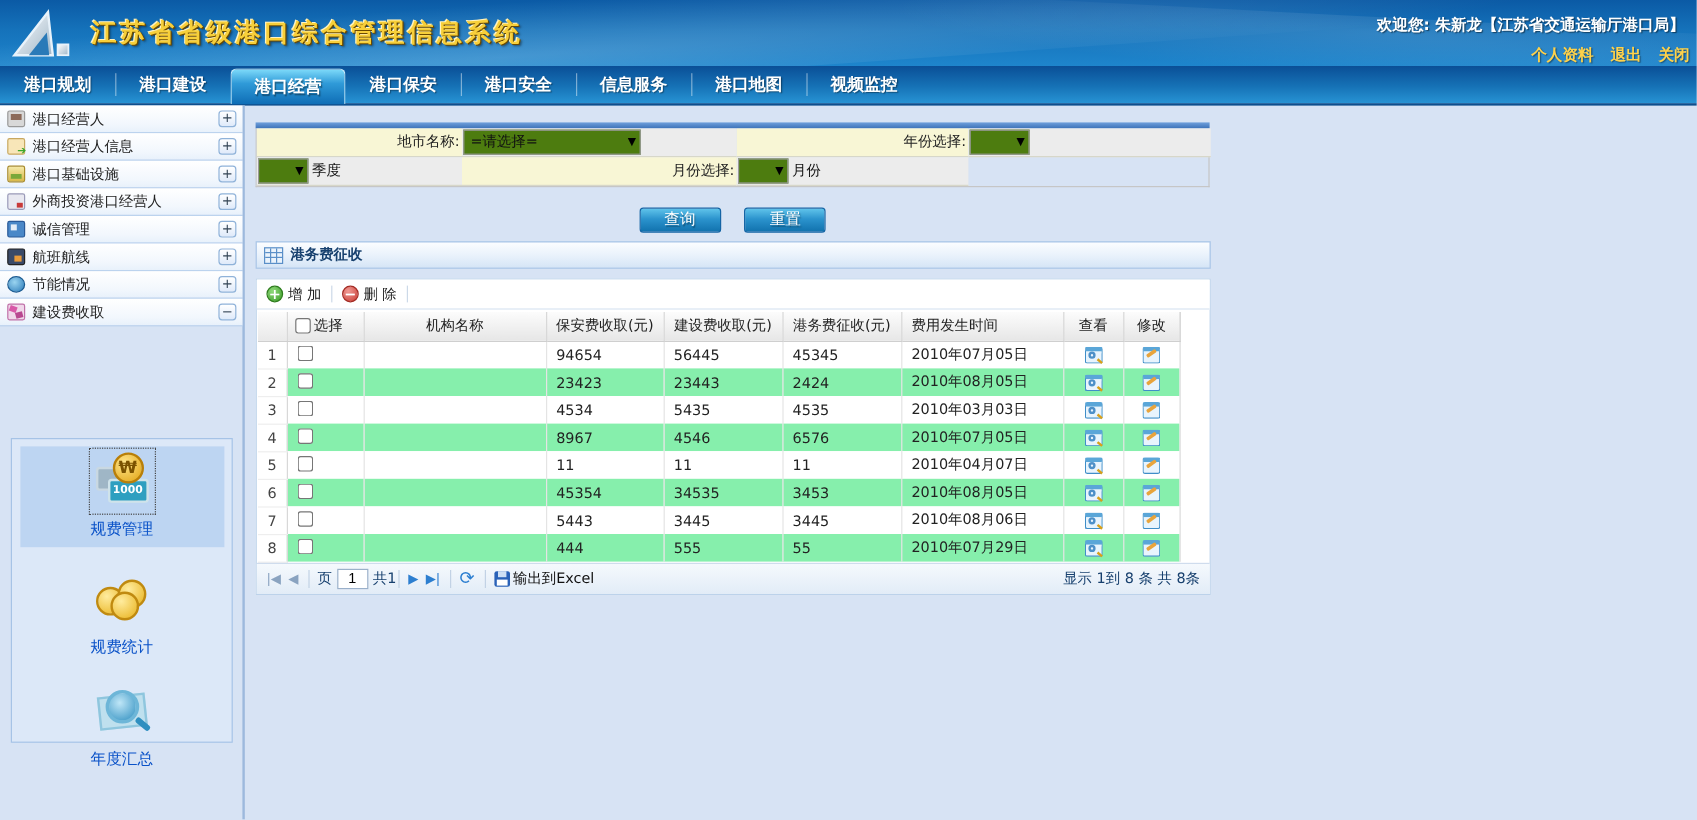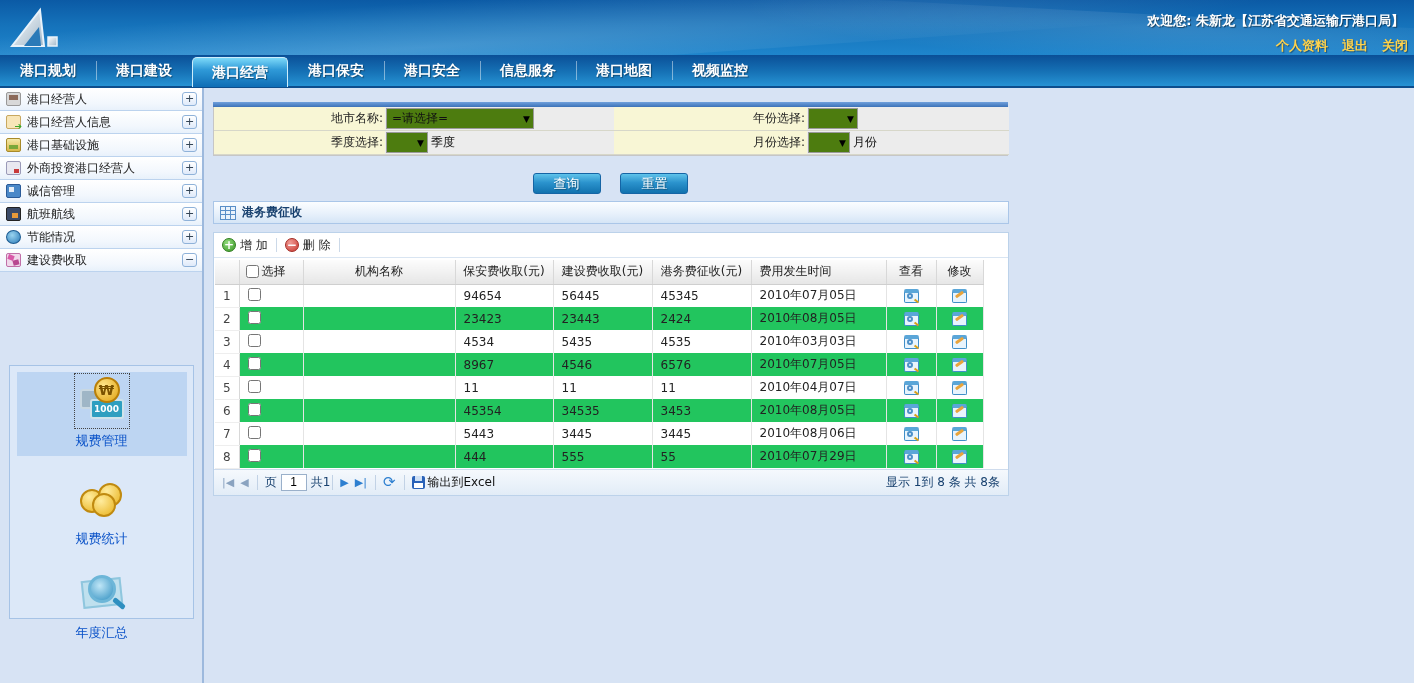--- a/index.html
+++ b/index.html
@@ -121,21 +121,21 @@
   .dot.red { background:radial-gradient(circle at 35% 30%,#f09a94,#c93a32); border:1px solid #a32b24; }
   .tool-sep { width:1px; height:14px; background:#ccd9e8; margin-right:8px; }
 
   table.grid { border-collapse:collapse; width:632px; table-layout:fixed; margin:2px 1px 0 1px; }
   table.grid th { height:24px; font-weight:normal; color:#222; text-align:center;
     background:linear-gradient(180deg,#fcfcfc 0%,#efefef 60%,#e6e6e6 100%);
     border-bottom:1px solid #cfcfcf; border-right:1px solid #d8d8d8; }
   table.grid th:first-child { border-right:1px solid #d8d8d8; background:linear-gradient(180deg,#fcfcfc,#e9e9e9); }
   table.grid td { height:23px; border-right:1px solid #e4e4e4; color:#222; }
   table.grid tr.odd td { background:#ffffff; }
-  table.grid tr.even td { background:#22c55e; }
+  table.grid tr.even td { background:#86efac; }
   table.grid td.rownum { background:#ffffff !important; text-align:center; color:#444;
     border-right:1px solid #d8d8d8; border-bottom:1px solid #eee; }
   td.num, td.org { padding-left:8px; text-align:left; }
   td.icon-cell { text-align:center; cursor:pointer; }
   th .hdr-left { display:flex; align-items:center; padding-left:6px; }
   input.cbx { width:13px; height:13px; margin-left:8px; cursor:pointer; }
   th input.cbx { margin:0 3px 0 6px; vertical-align:-2px; }
 
   .mini-ico { display:inline-block; width:15px; height:14px; position:relative; vertical-align:middle; }
   .win { position:absolute; inset:0; background:#e8f4fd; border:1px solid #3f8ec8; border-top:4px solid #5aa6d8; border-radius:2px; }
@@ -183,20 +183,21 @@
     <defs>
         <linearGradient id="lg" x1="0" y1="0" x2="1" y2="1">
       <stop offset="0" stop-color="#ffffff"></stop>
           <stop offset="1" stop-color="#9fb6c8"></stop>
         </linearGradient>
       </defs>
     <polygon points="2,40 30,4 34,40" fill="url(#lg)" stroke="#e8f2fa" stroke-width="2"></polygon>
     <polygon points="14,40 29,21 31,40" fill="#2a7ab8"></polygon>
     <rect x="38" y="31" width="9" height="9" fill="url(#lg)" stroke="#e8f2fa" stroke-width="1.5"></rect>
   </svg>
+  <div class="sys-title">江苏省省级港口综合管理信息系统</div>
   <div class="welcome">欢迎您: 朱新龙【江苏省交通运输厅港口局】</div>
   <div class="user-links">
     <a>个人资料</a><a>退出</a><a>关闭</a>
   </div>
 </div>
 
 <div class="nav">
   <div class="nav-tab">港口规划</div>
   <div class="nav-tab">港口建设</div>
   <div class="nav-tab active">港口经营</div>
@@ -284,21 +285,20 @@
         </span>
       </div>
       <div class="fcell lab">年份选择:</div>
       <div class="fcell fld">
         <span class="sel" style="width:50px;">
           <span></span>
           <span class="arr">▼</span>
         </span>
       </div>
 
-      <div class="fcell lab">季度选择:</div>
       <div class="fcell fld">
         <span class="sel" style="width:42px;">
           <span></span>
           <span class="arr">▼</span>
         </span>
         <span class="suffix">季度</span>
       </div>
       <div class="fcell lab">月份选择:</div>
       <div class="fcell fld">
         <span class="sel" style="width:42px;">

